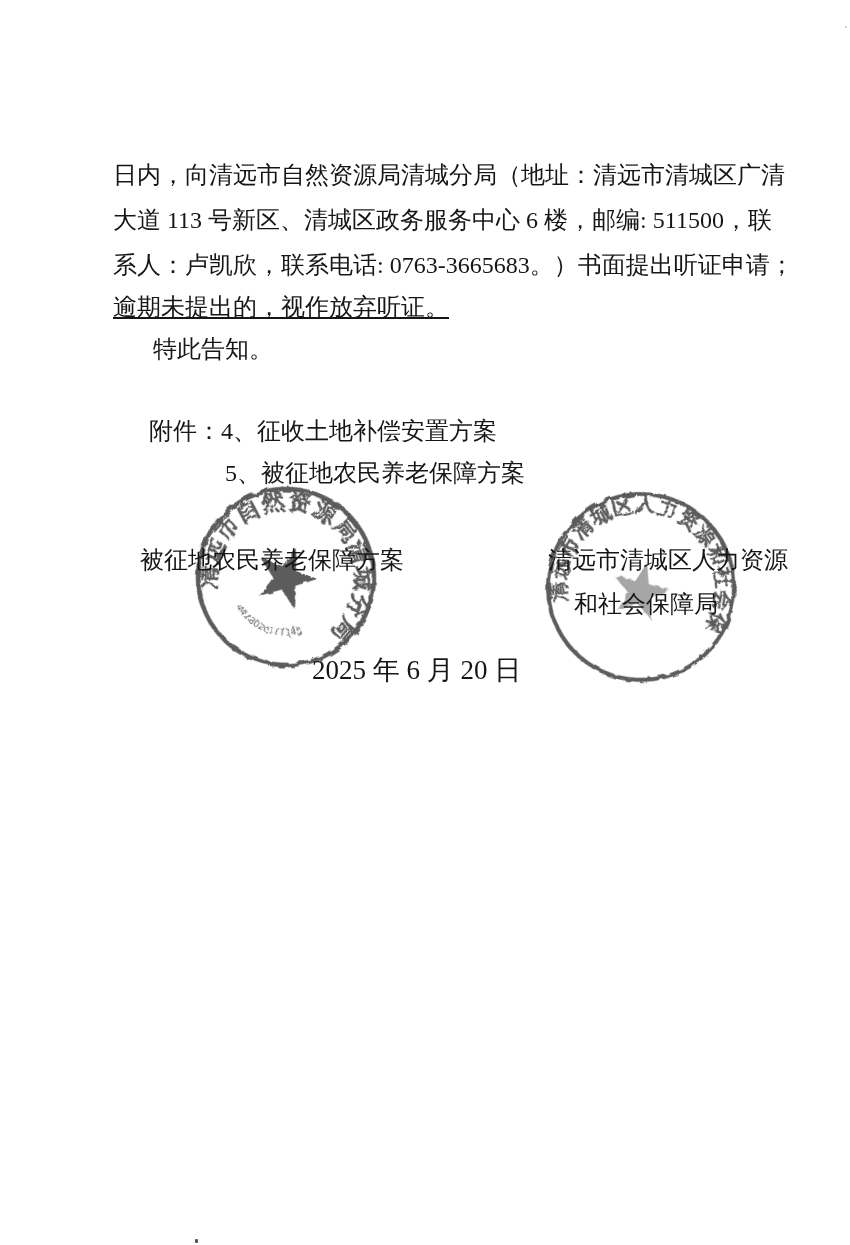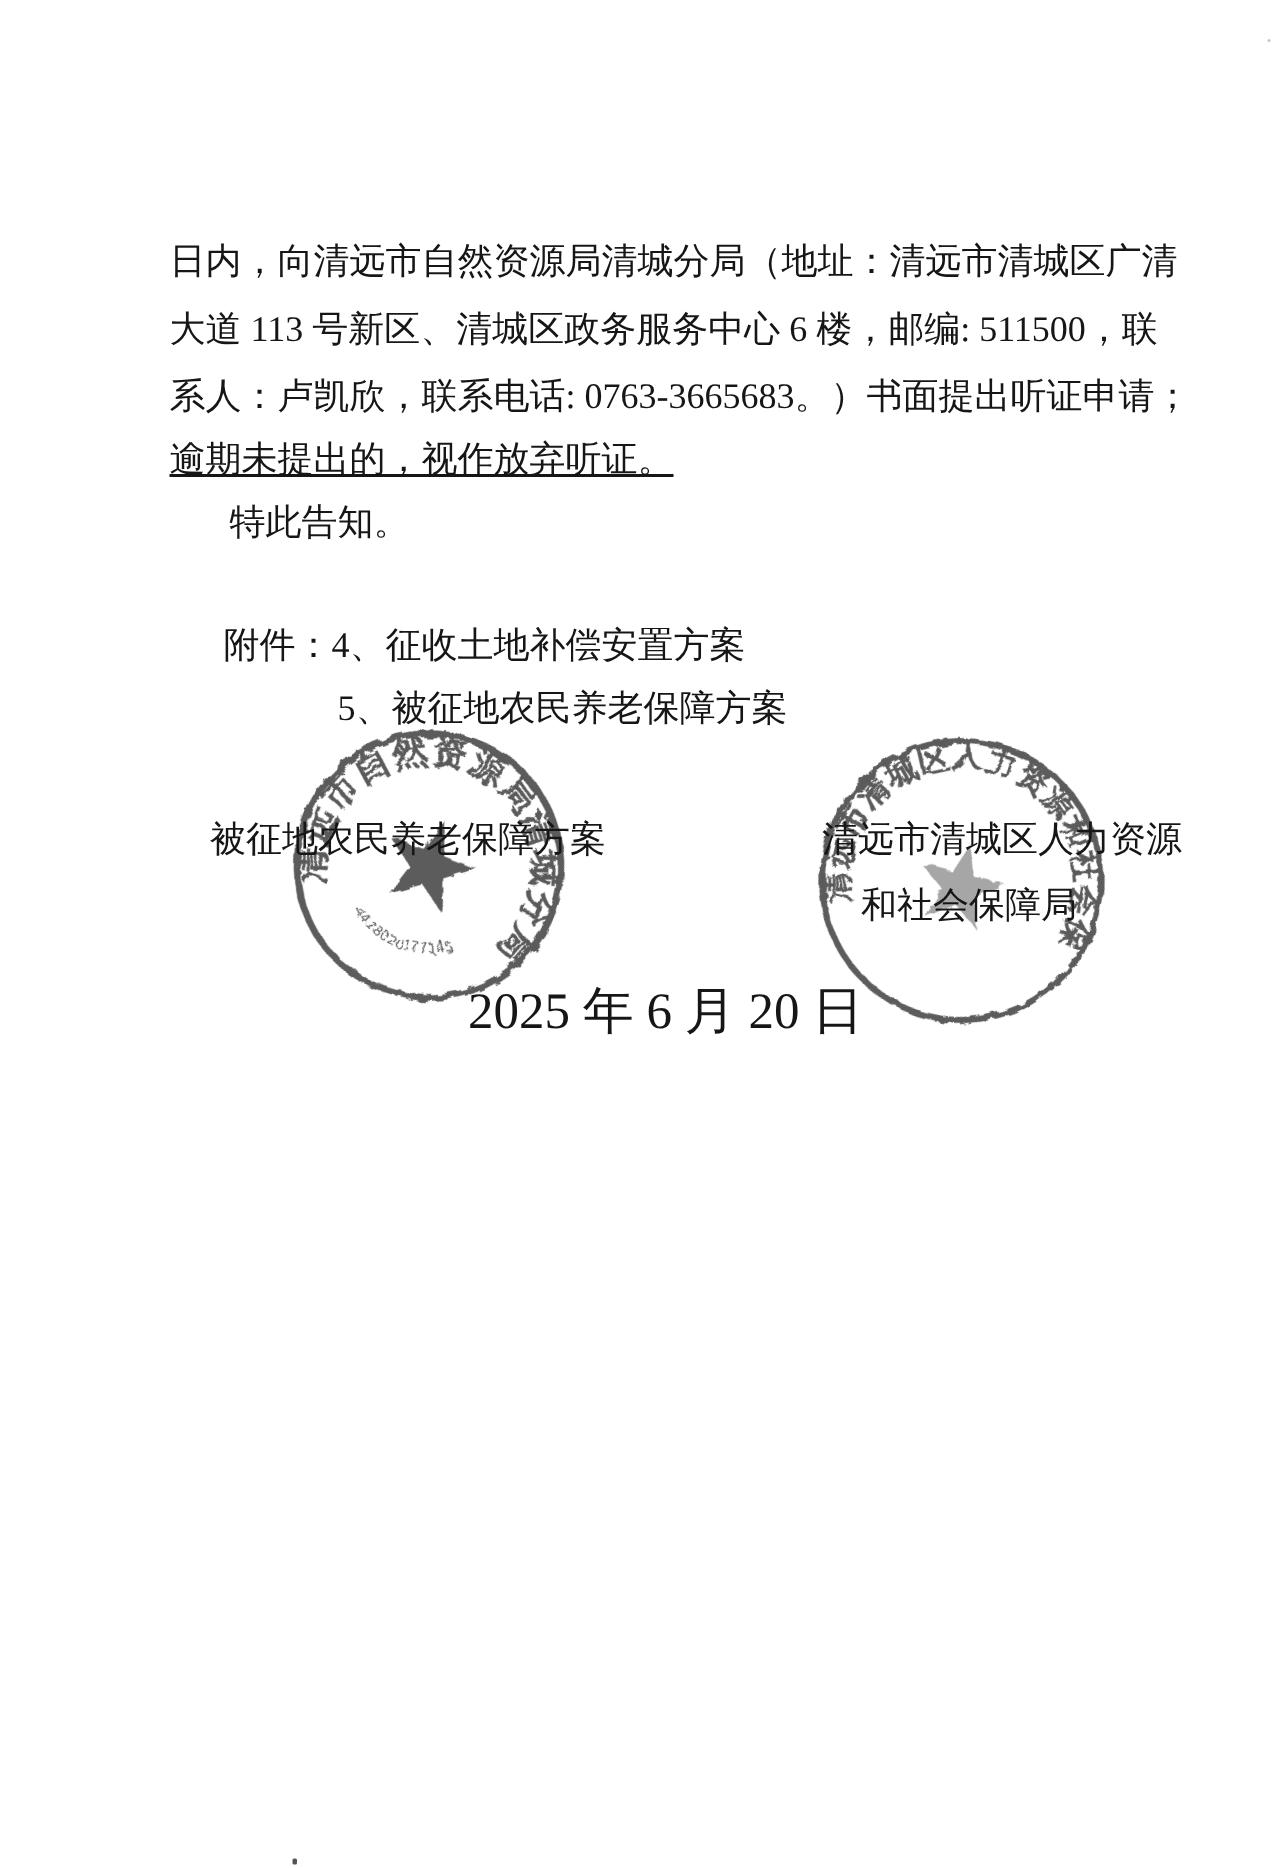--- a/index.html
+++ b/index.html
@@ -30,21 +30,21 @@
   .l1 { top: 162px; }
   .l2 { top: 207px; }
   .l3 { top: 252px; }
   .l4 { top: 294px; text-decoration: underline; }
   .closing { top: 336px; left: 153px; }
   .attach1 { top: 418px; left: 149px; }
   .attach2 { top: 460px; left: 225px; }
   .org-left  { top: 547px; left: 140px; z-index: 3; }
   .org-r1    { top: 547px; left: 512px; z-index: 3; margin-left: 36px; }
   .org-r2    { top: 591px; left: 558px; z-index: 3; margin-left: 16px; }
-  .dateline  { top: 655px; left: 312px; font-size: 34px; z-index: 3; }
+  .dateline  { top: 655px; left: 312px; font-size: 27px; z-index: 3; }
 
   .stamp {
     position: absolute;
     z-index: 2;
     opacity: 0.85;
   }
   .stamp-left  { left: 190px; top: 481px; transform: rotate(20deg); }
   .stamp-right { left: 541px; top: 487px; transform: rotate(14deg); }
 
   .speck {

